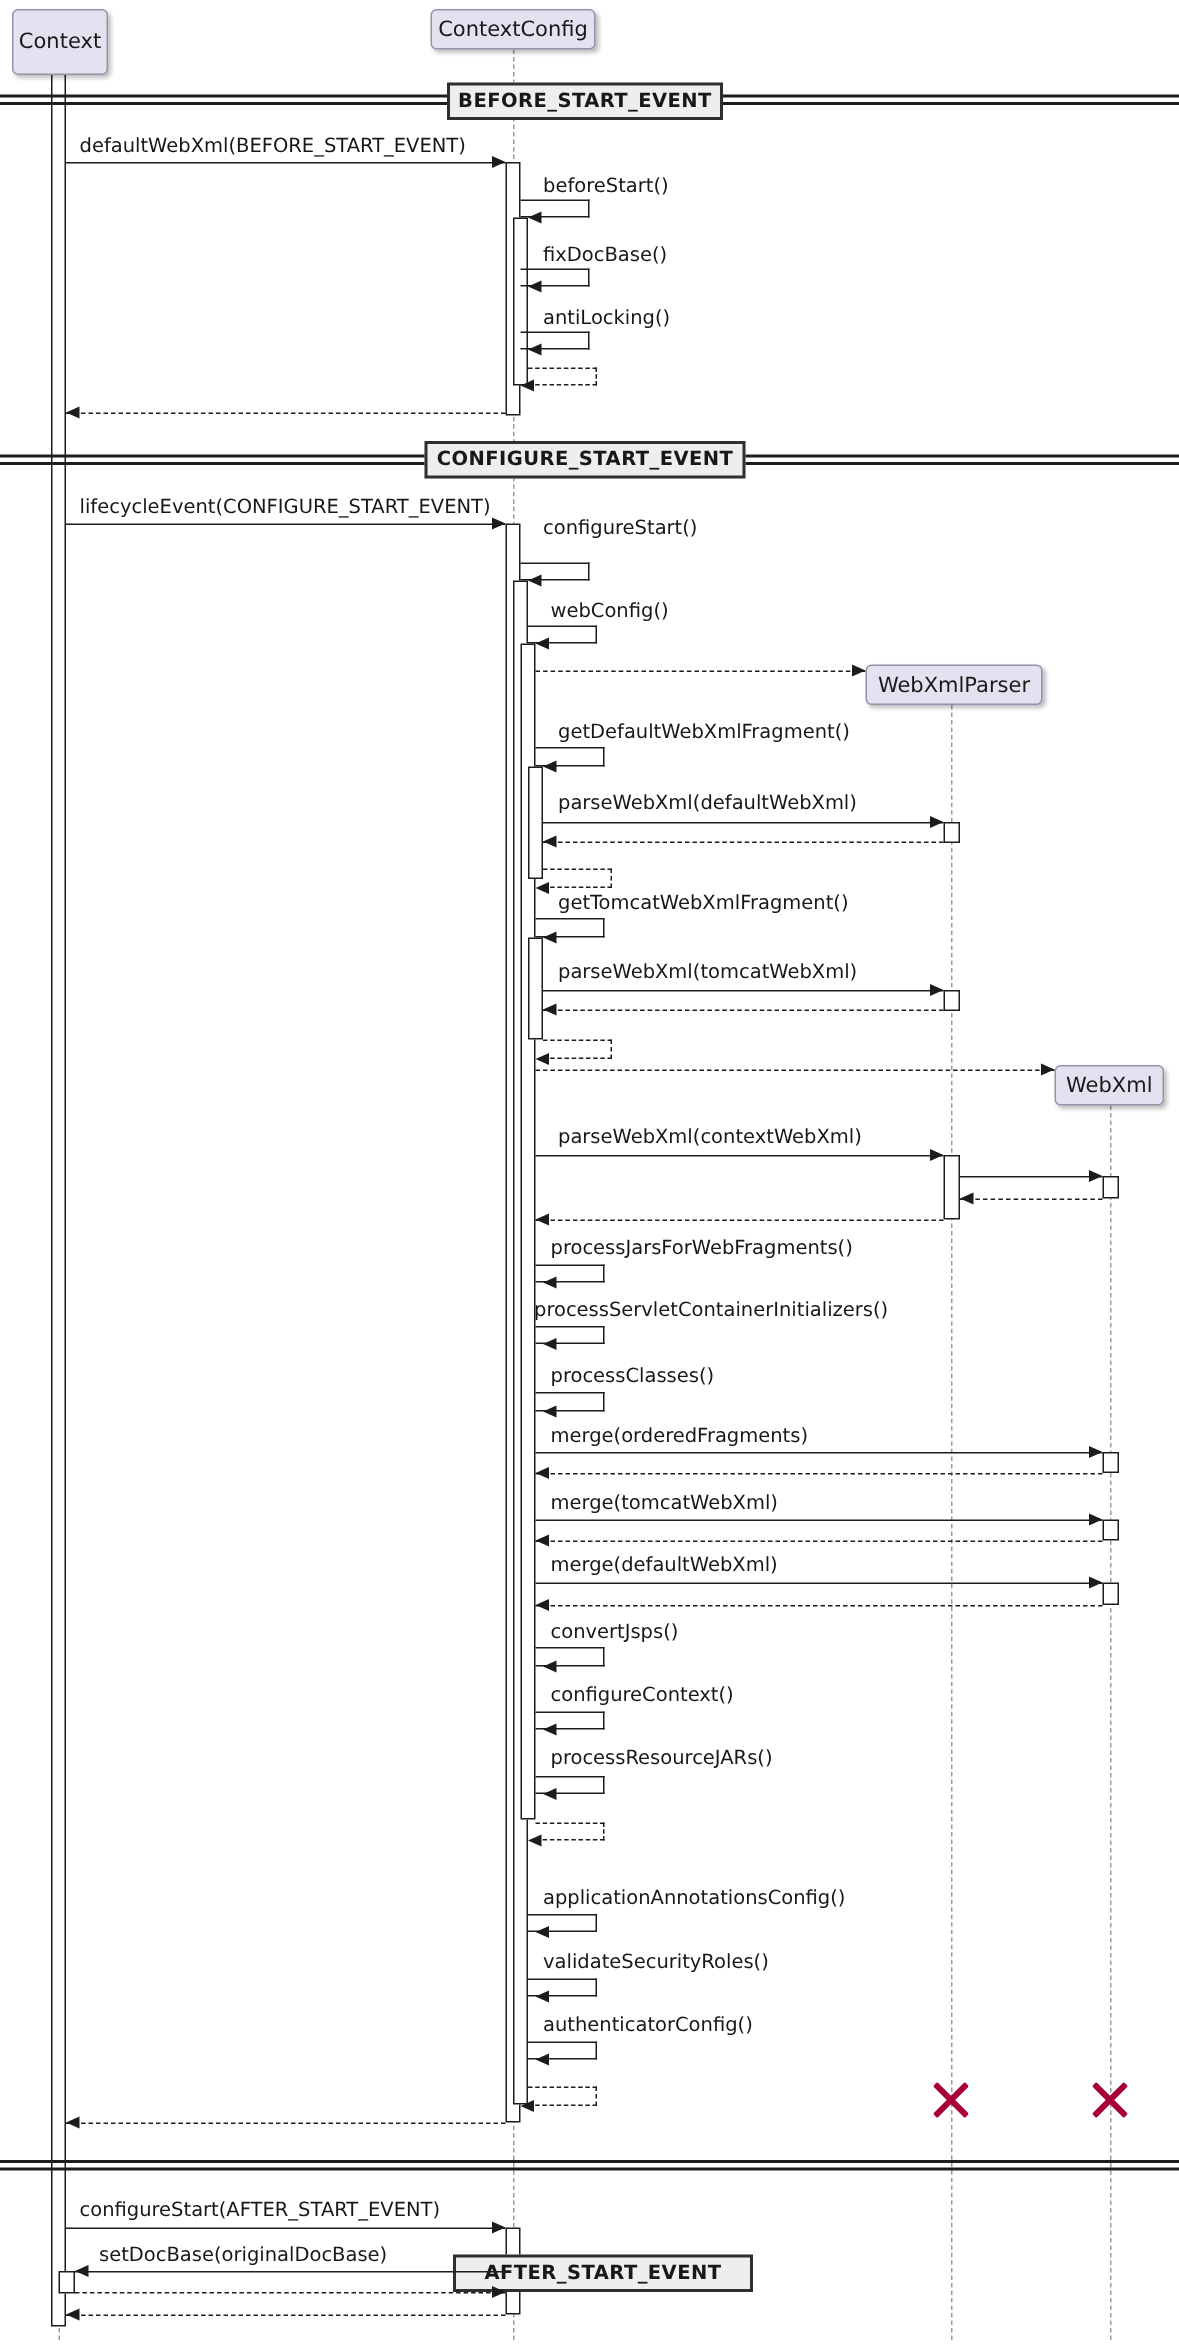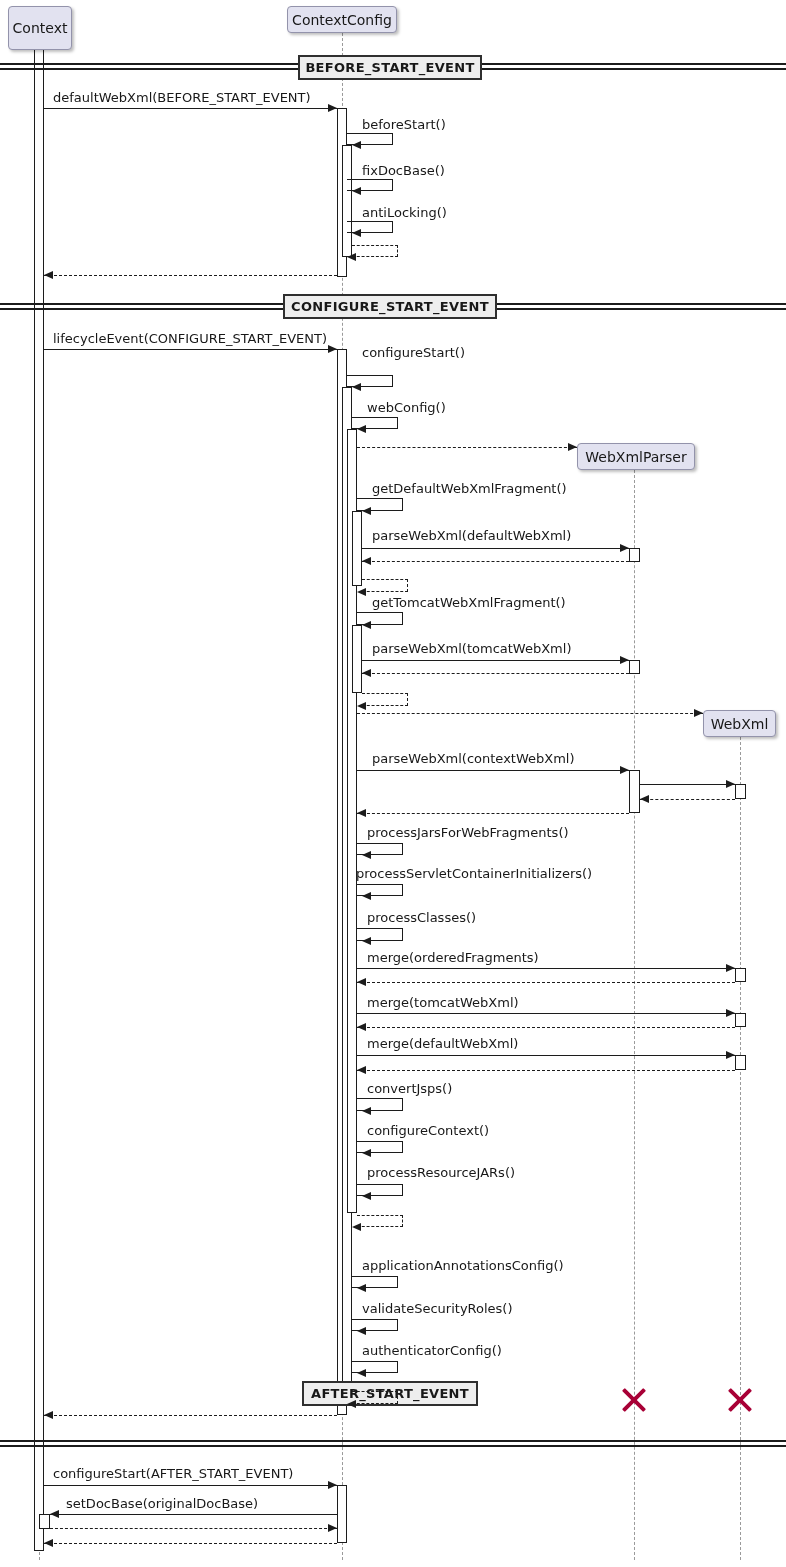--- a/index.html
+++ b/index.html
@@ -60,21 +60,21 @@
   <div class="dl" style="top:308px"></div>
   <div class="dl" style="top:1440px"></div>
   <div class="dl" style="top:1445px"></div>
 
   <div class="divbox" style="left:298px;top:55px;width:184px;height:25px">
     <span>BEFORE_START_EVENT</span>
   </div>
   <div class="divbox" style="left:283px;top:294px;width:214px;height:25px">
     <span>CONFIGURE_START_EVENT</span>
   </div>
-  <div class="divbox" style="left:302px;top:1381px;width:176px;height:25px">
+  <div class="divbox" style="left:302px;top:1503px;width:200px;height:25px">
     <span>AFTER_START_EVENT</span>
   </div>
 
   <div class="lbl" style="left:53px;top:91px">defaultWebXml(BEFORE_START_EVENT)</div>
   <div class="ln" style="left:44px;top:108px;width:293px"></div>
   <div class="ar" style="left:328px;top:104px"></div>
 
   <div class="lbl" style="left:362px;top:118px">beforeStart()</div>
   <div class="sc" style="left:347px;top:133px"></div>
   <div class="al" style="left:352px;top:141px"></div>

